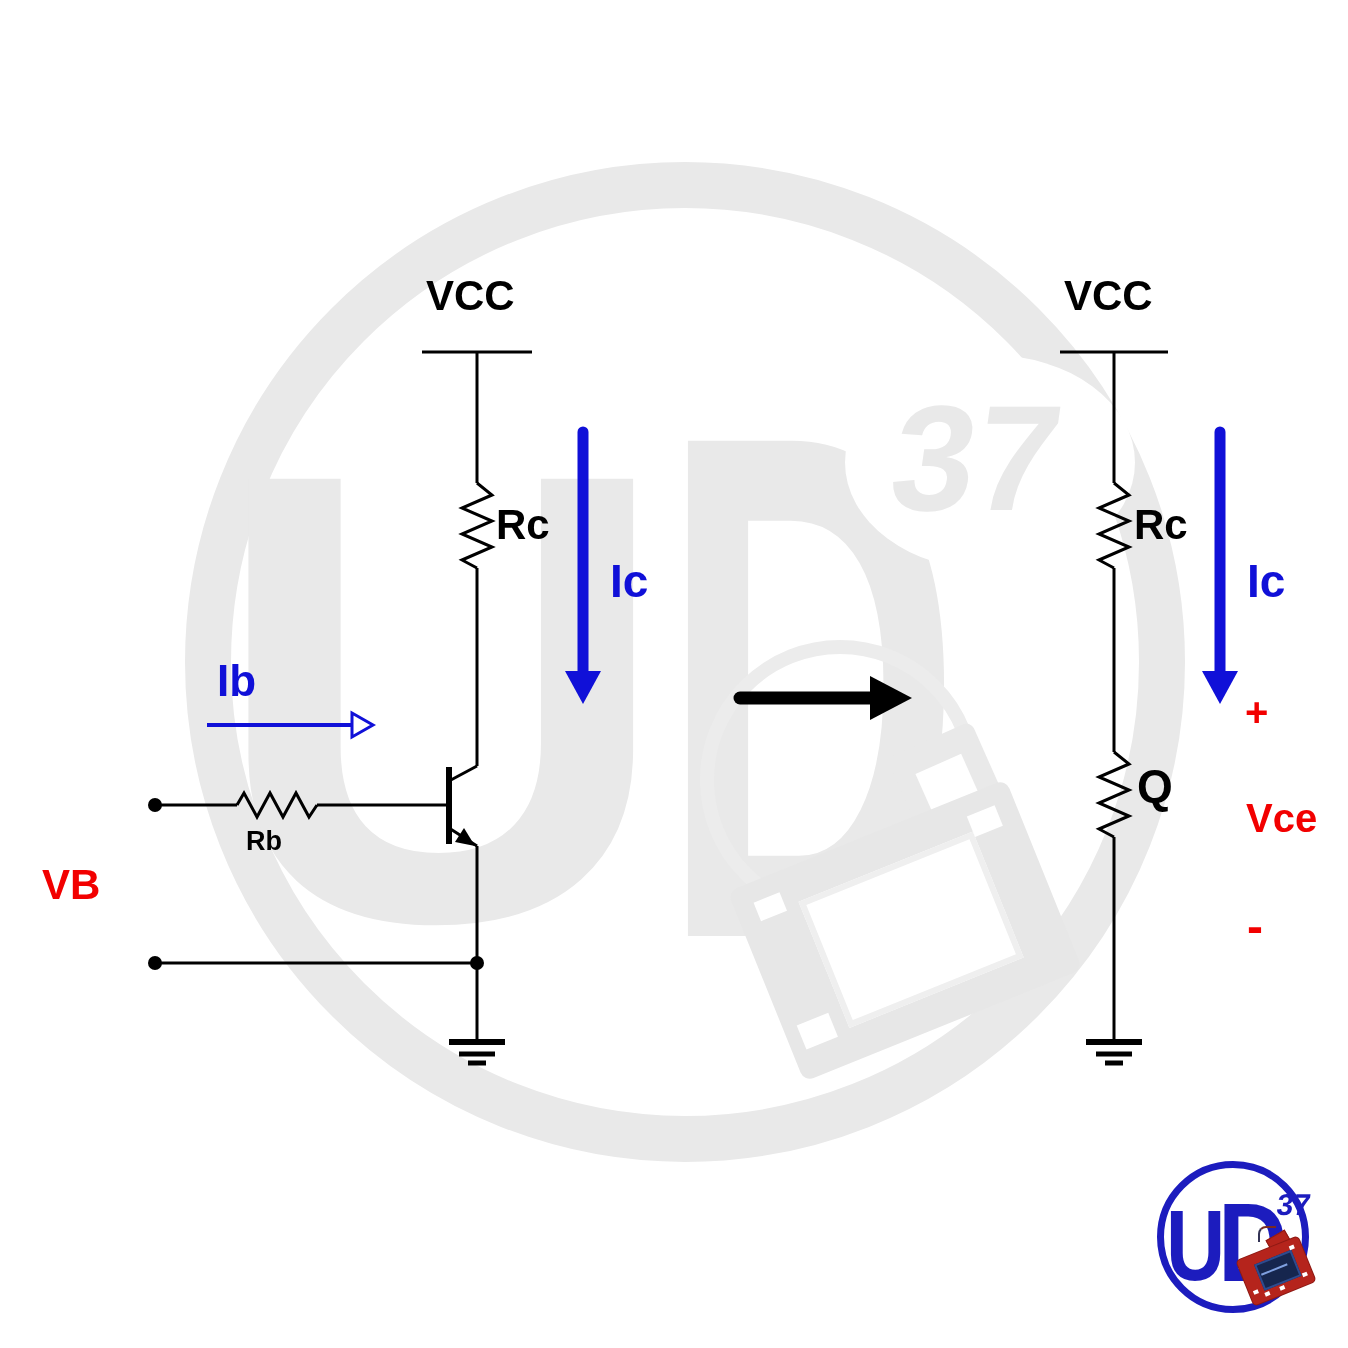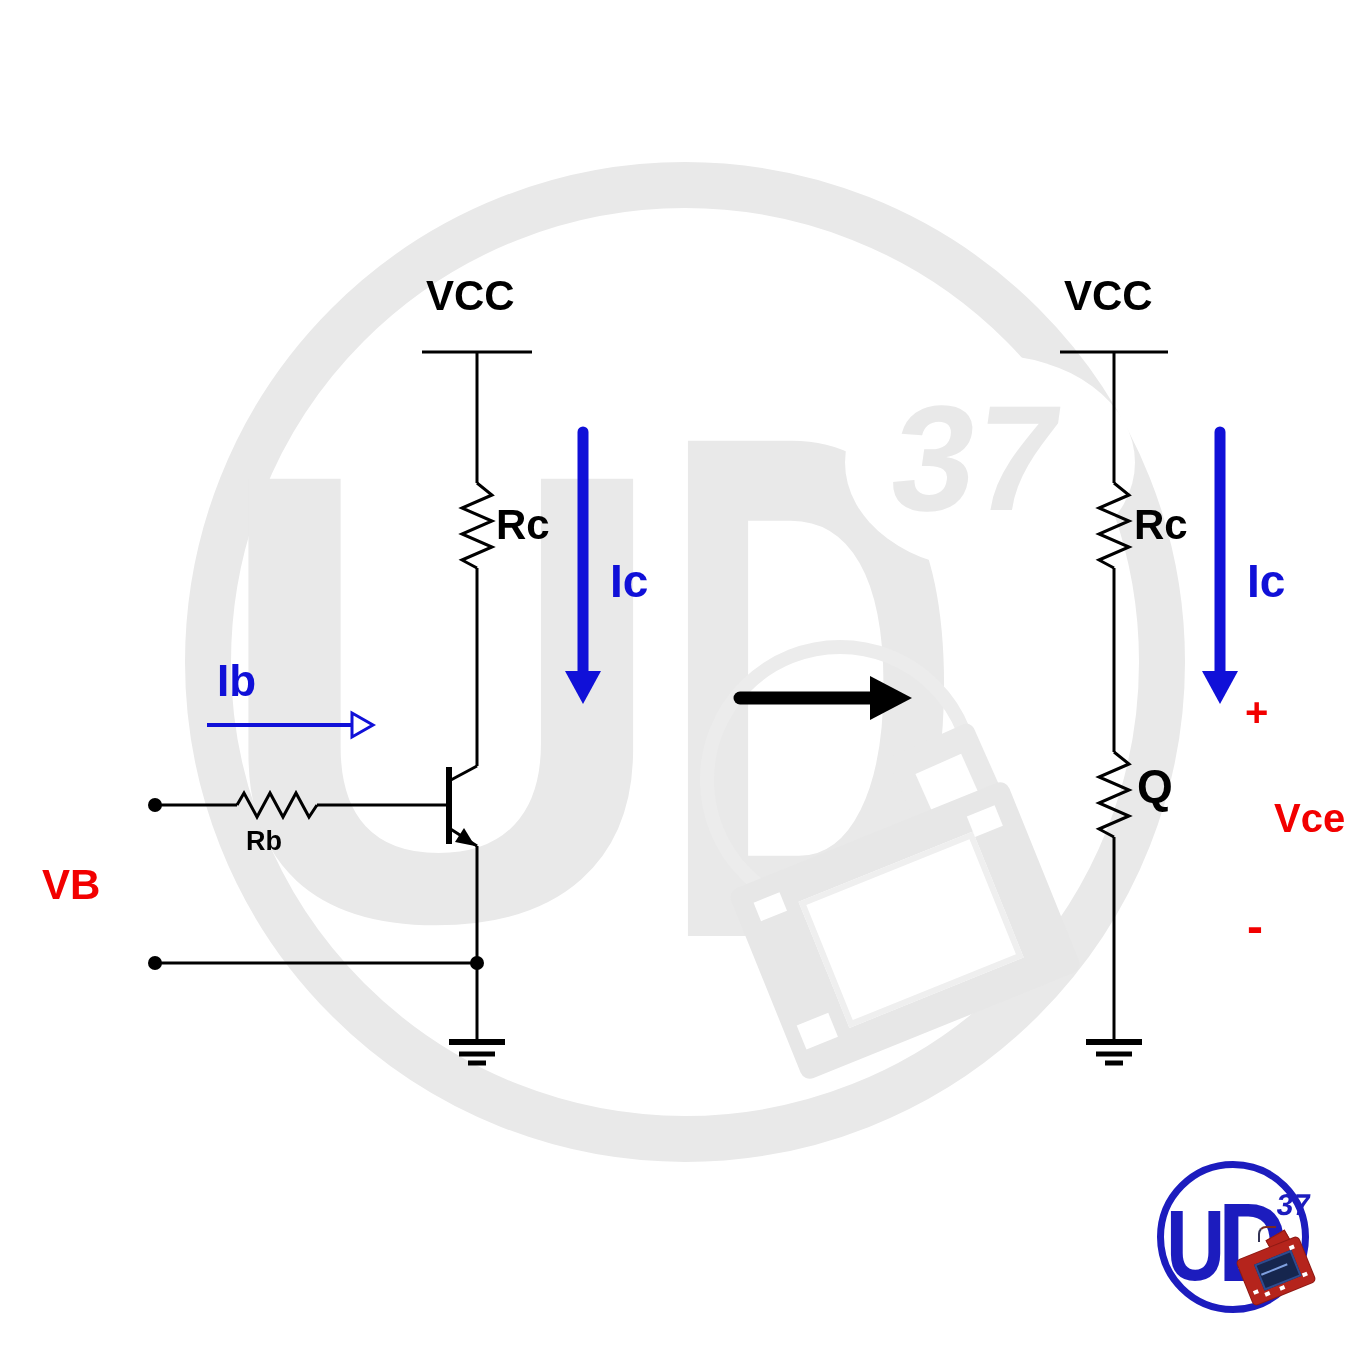--- a/index.html
+++ b/index.html
@@ -134,21 +134,21 @@
   <div class="lbl blue" style="left:610px;top:558px;font-size:46px;">Ic</div>
   <div class="lbl blue" style="left:217px;top:659px;font-size:44px;">Ib</div>
   <div class="lbl" style="left:246px;top:828px;font-size:27px;">Rb</div>
   <div class="lbl red" style="left:42px;top:864px;font-size:42px;">VB</div>
 
   <div class="lbl" style="left:1064px;top:275px;font-size:42px;">VCC</div>
   <div class="lbl" style="left:1134px;top:504px;font-size:42px;">Rc</div>
   <div class="lbl" style="left:1137px;top:763px;font-size:46px;">Q</div>
   <div class="lbl blue" style="left:1247px;top:558px;font-size:46px;">Ic</div>
   <div class="lbl red" style="left:1245px;top:692px;font-size:40px;">+</div>
-  <div class="lbl red" style="left:1246px;top:798px;font-size:40px;margin-left:28px;">Vce</div>
+  <div class="lbl red" style="left:1246px;top:798px;font-size:40px;">Vce</div>
   <div class="lbl red" style="left:1247px;top:903px;font-size:48px;">-</div>
 
   <div class="logo logo-circle"></div>
   <div class="logo logo-letter logo-u">U</div>
   <div class="logo logo-letter logo-d">D</div>
   <div class="logo logo-37">37</div>
   <div class="logo logo-wire"></div>
   <div class="logo logo-module"></div>
   <div class="logo logo-lcdback"></div>
   <div class="logo logo-pcb">

